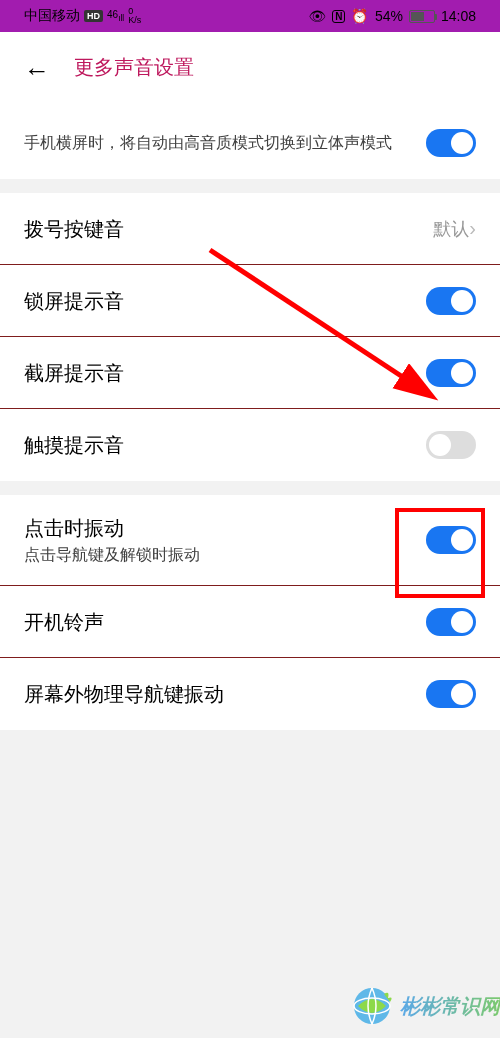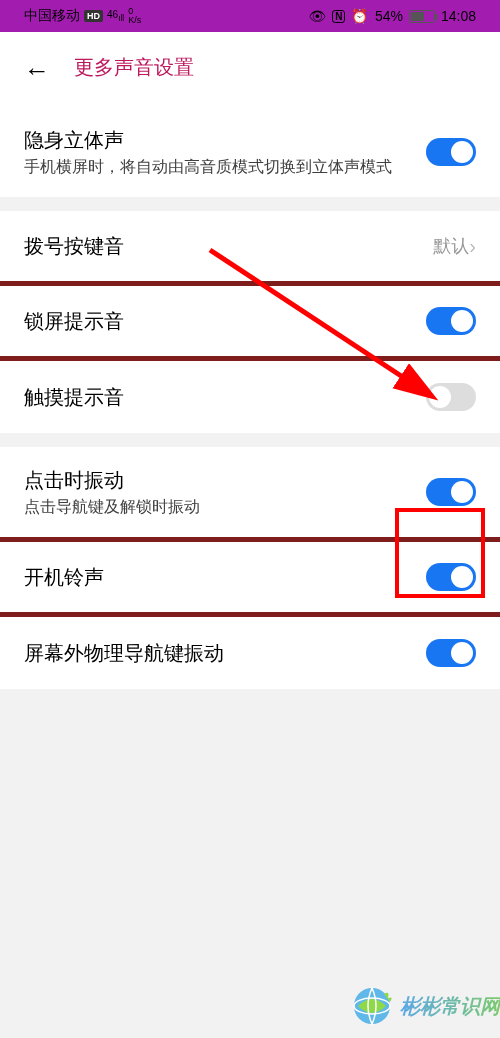--- a/index.html
+++ b/index.html
@@ -51,21 +51,21 @@
     .header-title { font-size: 20px; font-weight: 500; color: #be185d; }
 
     .section { background: #fff; margin-bottom: 14px; }
     .section:last-of-type { margin-bottom: 0; }
 
     .row {
       display: flex;
       align-items: center;
       padding: 20px 24px;
       min-height: 72px;
-      border-bottom: 5px solid #7f1d1d;
+      border-bottom: 1px solid #7f1d1d;
     }
     .row:last-child { border-bottom: none; }
     .row-tall { padding: 18px 24px; }
     .row-content { flex: 1; }
     .row-title { font-size: 20px; color: #000; line-height: 1.5; }
     .row-subtitle { font-size: 16px; color: #404040; line-height: 1.5; }
     .row-value { font-size: 18px; color: #999; }
     .chevron { color: #bbb; font-size: 20px; }
 
     .toggle {
@@ -131,40 +131,47 @@
 </div>
 
 <div class="header">
   <span class="back-arrow">←</span>
   <span class="header-title">更多声音设置</span>
 </div>
 
 <div class="section">
   <div class="row row-tall">
     <div class="row-content">
-      <div class="row-title">隐身立体声</div>
       <div class="row-subtitle">手机横屏时，将自动由高音质模式切换到立体声模式</div>
     </div>
     <div class="toggle toggle-on">
         <div class="toggle-knob"></div>
       </div>
   </div>
 </div>
 
 <div class="section">
   <div class="row">
     <div class="row-content">
       <div class="row-title">拨号按键音</div>
     </div>
     <span class="row-value">默认</span>
     <span class="chevron">›</span>
   </div>
   <div class="row">
     <div class="row-content">
       <div class="row-title">锁屏提示音</div>
+    </div>
+    <div class="toggle toggle-on">
+        <div class="toggle-knob"></div>
+      </div>
+  </div>
+  <div class="row">
+    <div class="row-content">
+      <div class="row-title">截屏提示音</div>
     </div>
     <div class="toggle toggle-on">
         <div class="toggle-knob"></div>
       </div>
   </div>
   <div class="row">
     <div class="row-content">
       <div class="row-title">触摸提示音</div>
     </div>
     <div class="toggle toggle-off">

